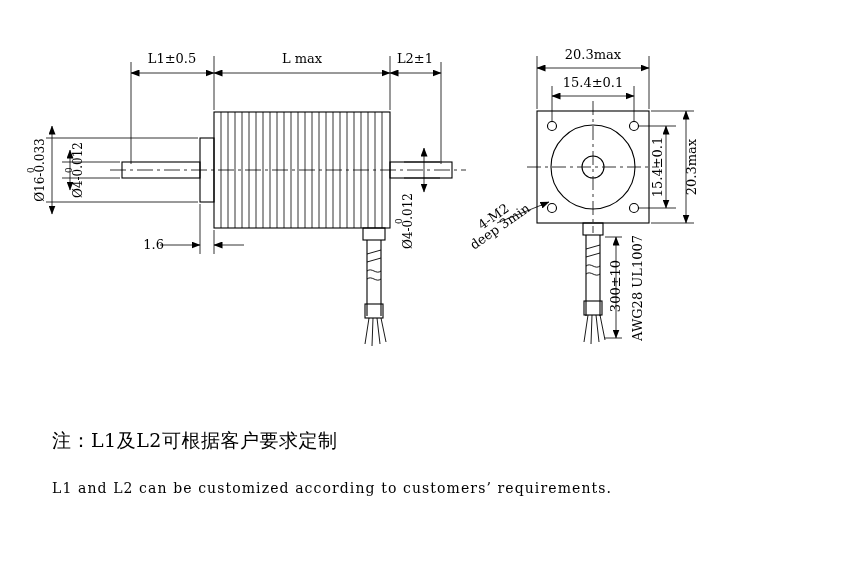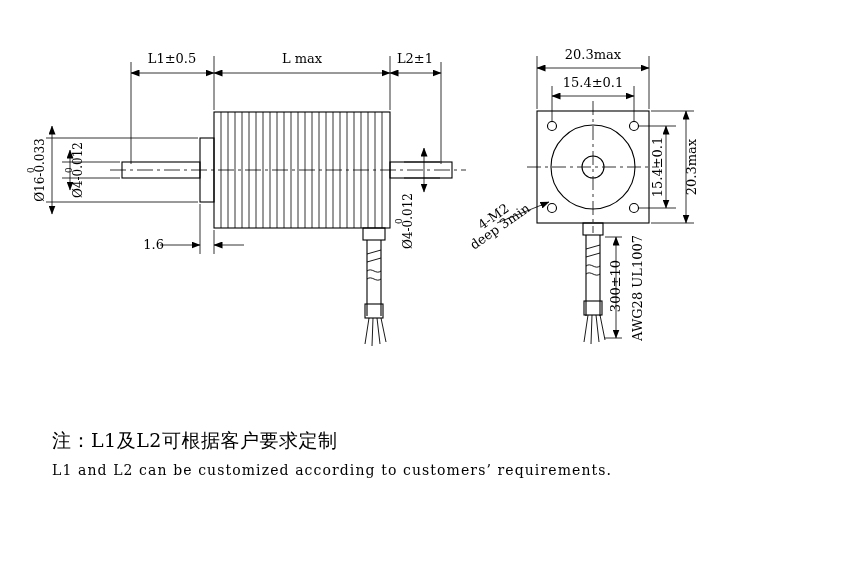--- a/index.html
+++ b/index.html
@@ -10,21 +10,21 @@
     position:relative;
     overflow:hidden;
   }
   #stage{position:absolute;left:0;top:16px;width:859px;height:565px;}
   svg.draw{position:absolute;left:0;top:0;width:859px;height:565px;}
   .notes{position:absolute;left:52px;top:412px;width:790px;}
   .note-cn{
     font-family:"DejaVu Serif", serif;
     font-size:19px;
     letter-spacing:0.5px;
-    margin-bottom:8px;
+    margin-bottom:26px;
     white-space:nowrap;
   }
   .note-en{
     font-family:"DejaVu Serif", serif;
     font-size:14px;
     letter-spacing:1.1px;
     white-space:nowrap;
   }
 </style>
 </head>

